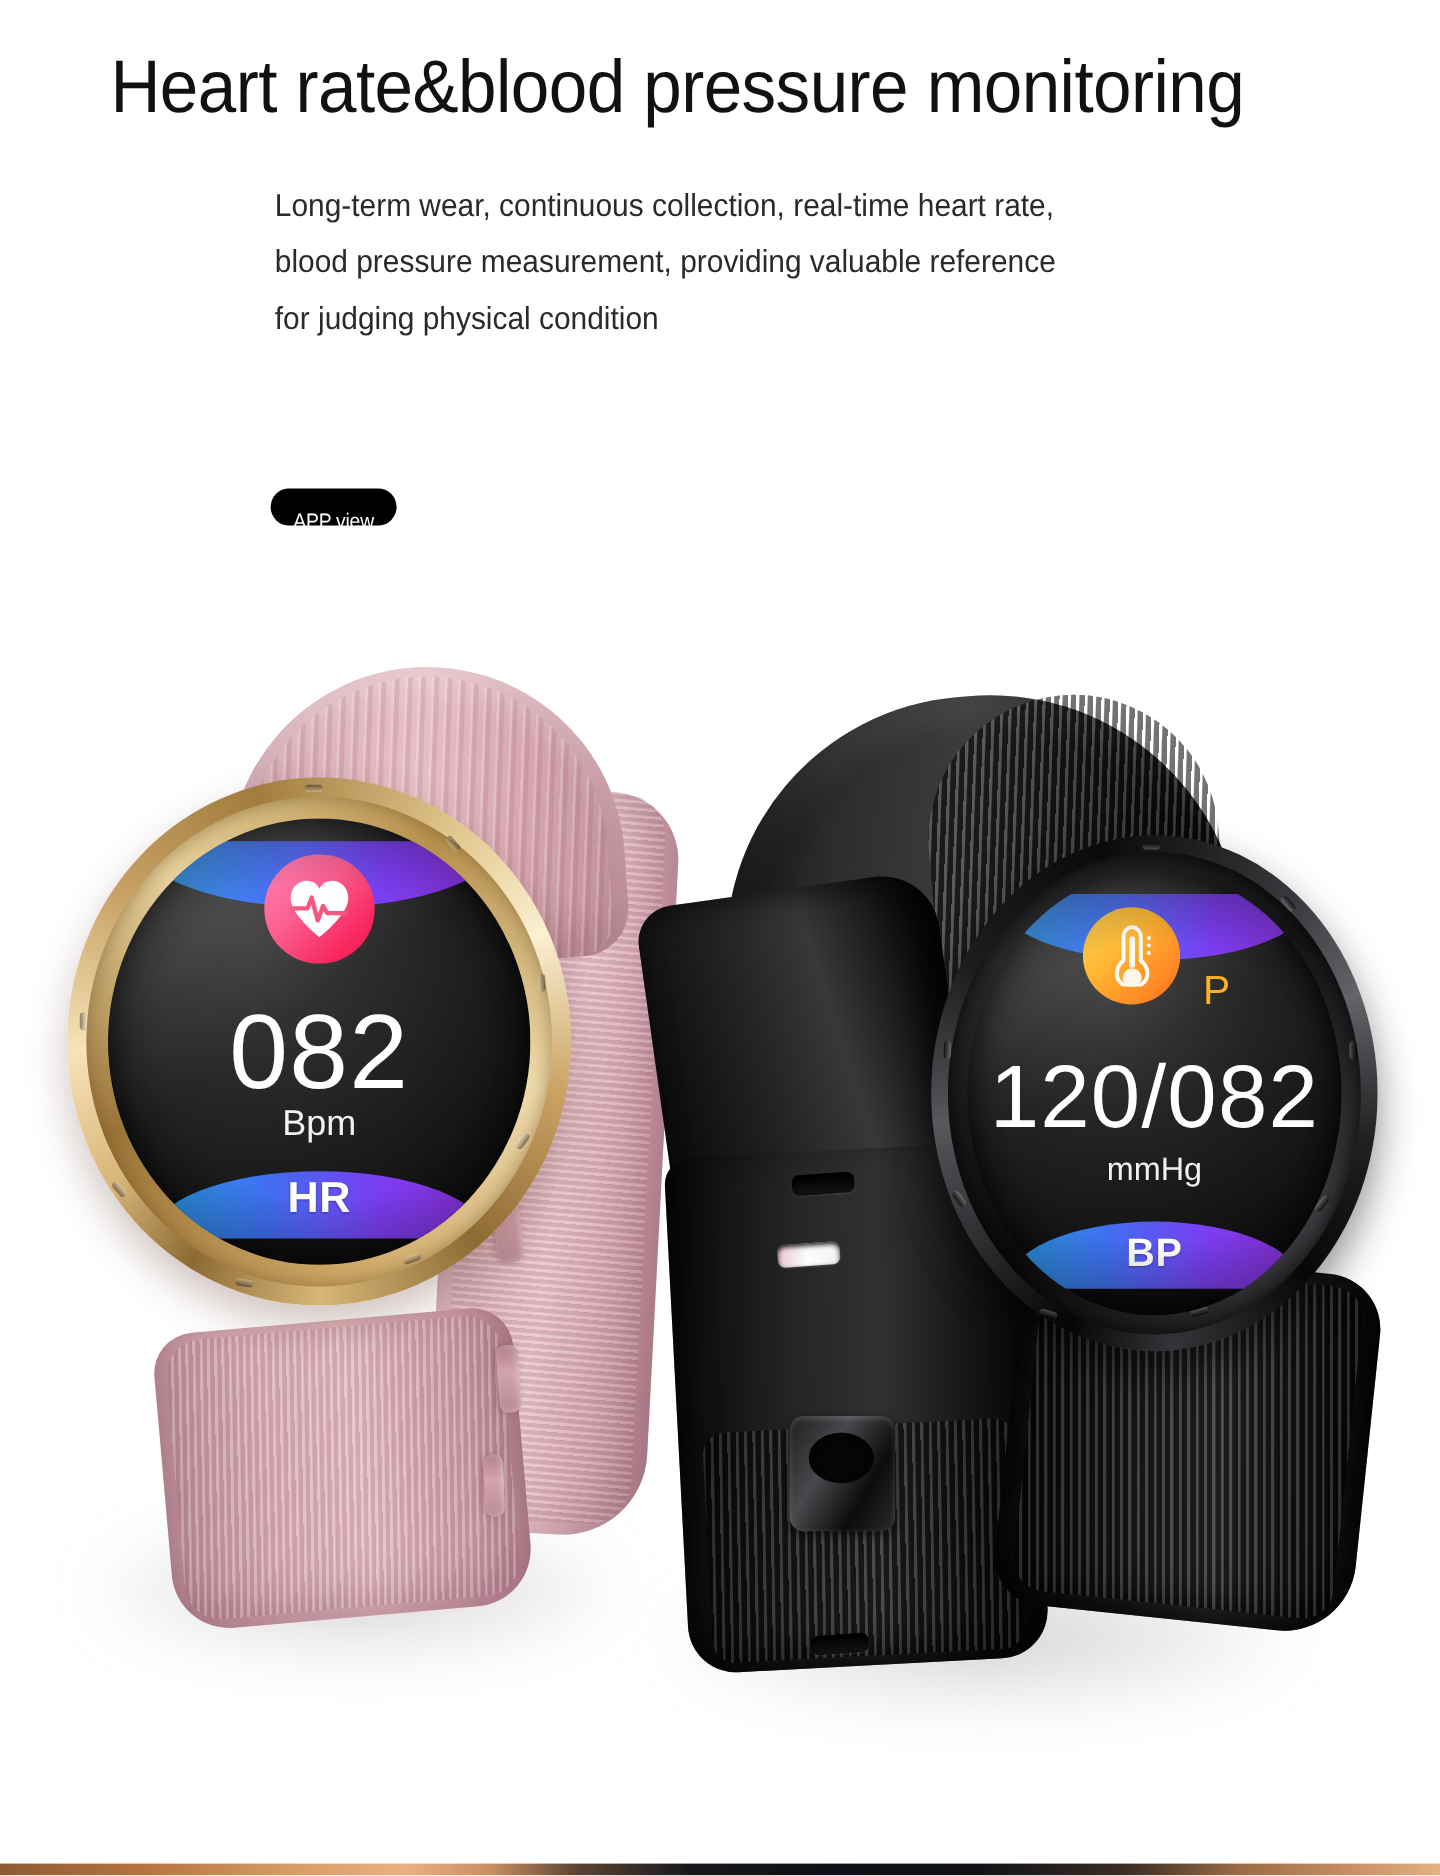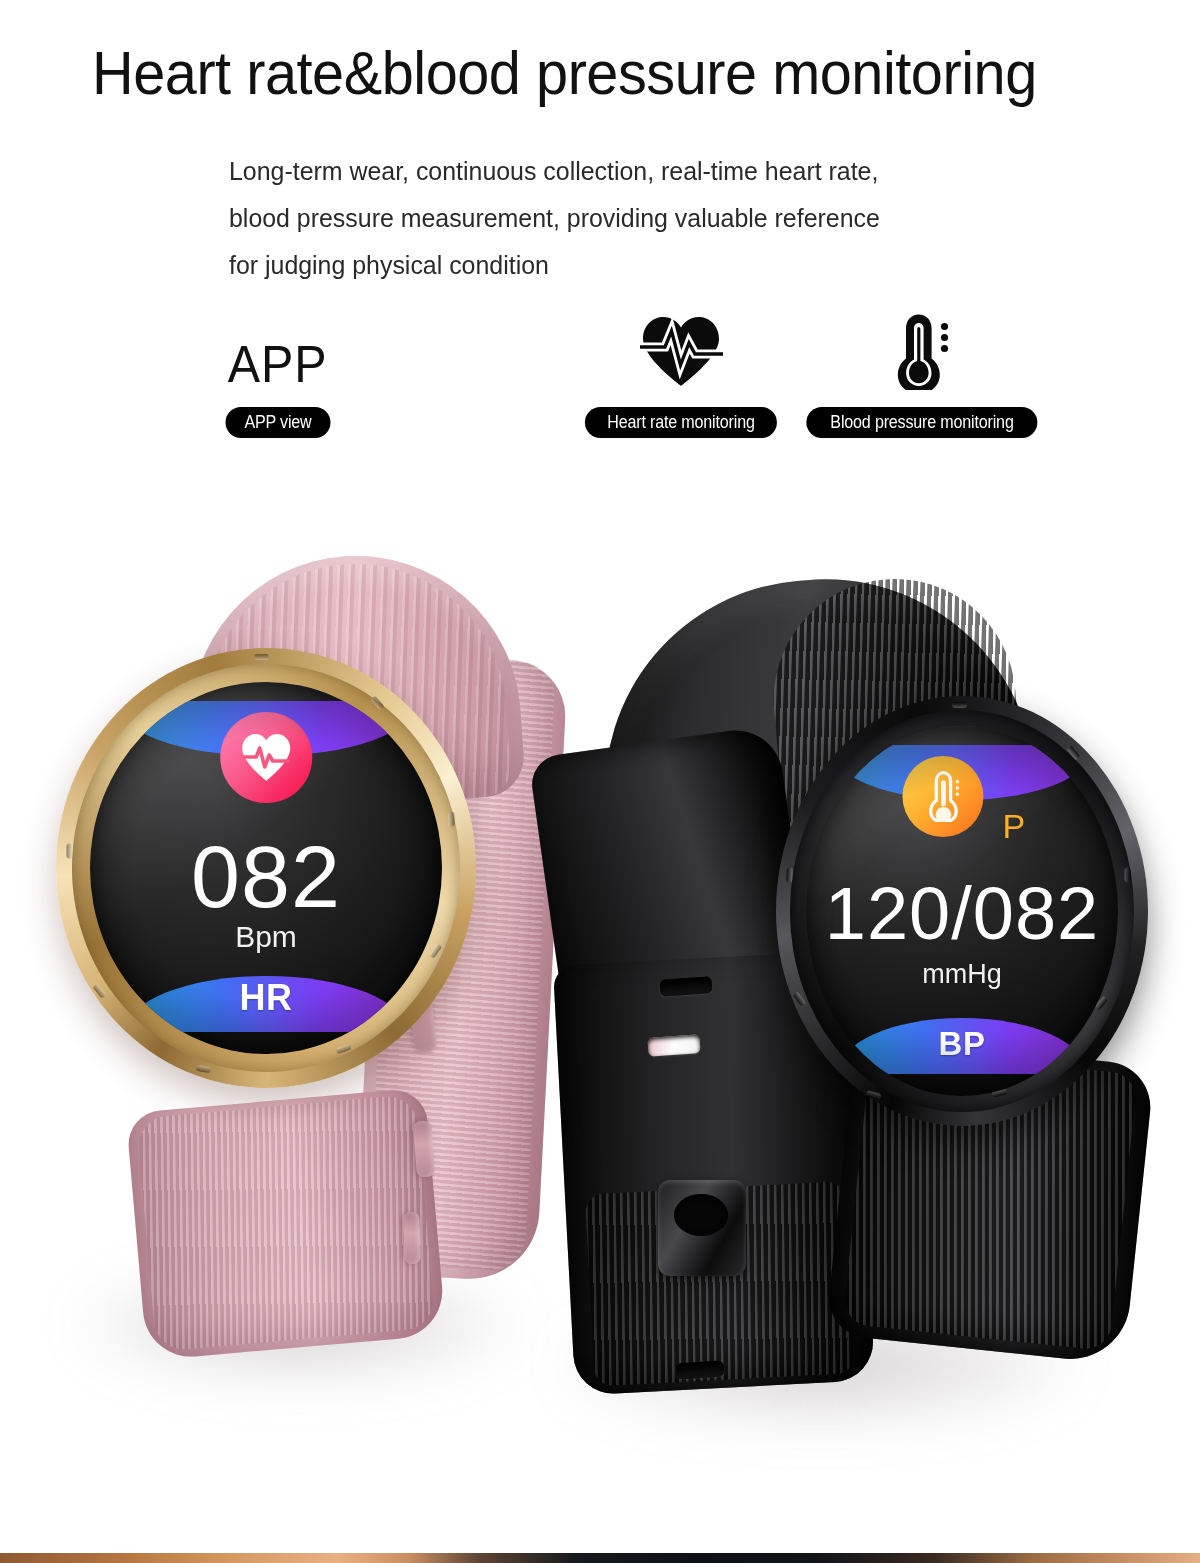--- a/index.html
+++ b/index.html
@@ -74,21 +74,21 @@
   .feature .pill {
     position: absolute;
     left: 50%;
     transform: translateX(-50%);
     top: 95px;
     background: #000000;
     color: #ffffff;
     border-radius: 18px;
     height: 31px;
     line-height: 31px;
-    padding: 0 16px;
+    padding: 12px 16px;
     font-size: 17.5px;
     white-space: nowrap;
     letter-spacing: -0.2px;
   }
   .feature .pill > span { display: inline-block; transform: scaleX(0.92); }
 
   
   .app-word {
     font-size: 51px;
     line-height: 51px;
@@ -373,64 +373,27 @@
 
   <div class="subcopy">
     <span class="ln">Long-term wear, continuous collection, real-time heart rate,</span>
     <span class="ln">blood pressure measurement, providing valuable reference</span>
     <span class="ln">for judging physical condition</span>
   </div>
 
   <div class="feature-row">
 
     <div class="feature" style="left:0px; width:128px;">
-      <div class="icon-slot">
-        <span class="app-word">APP</span>
-      </div>
       <div class="pill">
         <span>APP view</span>
       </div>
     </div>
 
 
-    <div class="feature" style="left:356px; width:222px;">
-      <div class="icon-slot">
-        <svg width="92" height="76" viewBox="0 0 92 76">
-          <path d="M46 72 C44 70 8 44 8 25 C8 11 18 3 28.5 3 C36 3 42.5 7.5 46 13.5
-                   C49.5 7.5 56 3 63.5 3 C74 3 84 11 84 25 C84 44 48 70 46 72 Z" fill="#0b0b0b"></path>
-          <path d="M5 33 L30 33 L36.5 17 L45.5 51 L54 29 L60 40 L88 40" fill="none" stroke="#ffffff" stroke-width="9" stroke-linejoin="miter" stroke-linecap="butt"></path>
-          <path d="M5 33 L30 33 L36.5 17 L45.5 51 L54 29 L60 40 L88 40" fill="none" stroke="#0b0b0b" stroke-width="3.4" stroke-linejoin="miter" stroke-linecap="butt"></path>
-        </svg>
-      </div>
-      <div class="pill">
-        <span>Heart rate monitoring</span>
-      </div>
-    </div>
-
-    <div class="feature" style="left:585px; width:245px;">
-      <div class="icon-slot">
-        <svg width="76" height="78" viewBox="0 0 76 78">
-          <path d="M22 46.5 V16 C22 8.3 27.6 2.5 34.8 2.5 C42 2.5 47.6 8.3 47.6 16
-                   V46.5 C52.6 50.2 55.8 56.1 55.8 62.8 C55.8 74 46.4 82 34.8 82
-                   C23.2 82 13.8 74 13.8 62.8 C13.8 56.1 17 50.2 22 46.5 Z" fill="#0b0b0b"></path>
-          <path d="M30 47.5 V16 C30 13.2 32.1 11 34.8 11 C37.5 11 39.6 13.2 39.6 16
-                   V47.5 C44.3 49.6 47.5 55 47.5 61.3 C47.5 68.5 41.8 74 34.8 74
-                   C27.8 74 22.1 68.5 22.1 61.3 C22.1 55 25.3 49.6 30 47.5 Z" fill="#ffffff"></path>
-          <path d="M33.2 49 V17.5 C33.2 15.8 33.9 14.9 34.8 14.9 C35.7 14.9 36.4 15.8 36.4 17.5
-                   V49 C41.3 50.3 44.6 55.2 44.6 60.8 C44.6 67 40.2 71.3 34.8 71.3
-                   C29.4 71.3 25 67 25 60.8 C25 55.2 28.3 50.3 33.2 49 Z" fill="#0b0b0b"></path>
-          <circle cx="60.5" cy="14.5" r="3.6" fill="#0b0b0b"></circle>
-          <circle cx="60.5" cy="25.5" r="3.6" fill="#0b0b0b"></circle>
-          <circle cx="60.5" cy="36.5" r="3.6" fill="#0b0b0b"></circle>
-        </svg>
-      </div>
-      <div class="pill">
-        <span>Blood pressure monitoring</span>
-      </div>
-    </div>
+
 
   </div>
 
   <div class="scene">
 
     <div class="shadow pink-sh"></div>
     <div class="shadow black-sh"></div>
 
     <div class="watch-pink">
 

